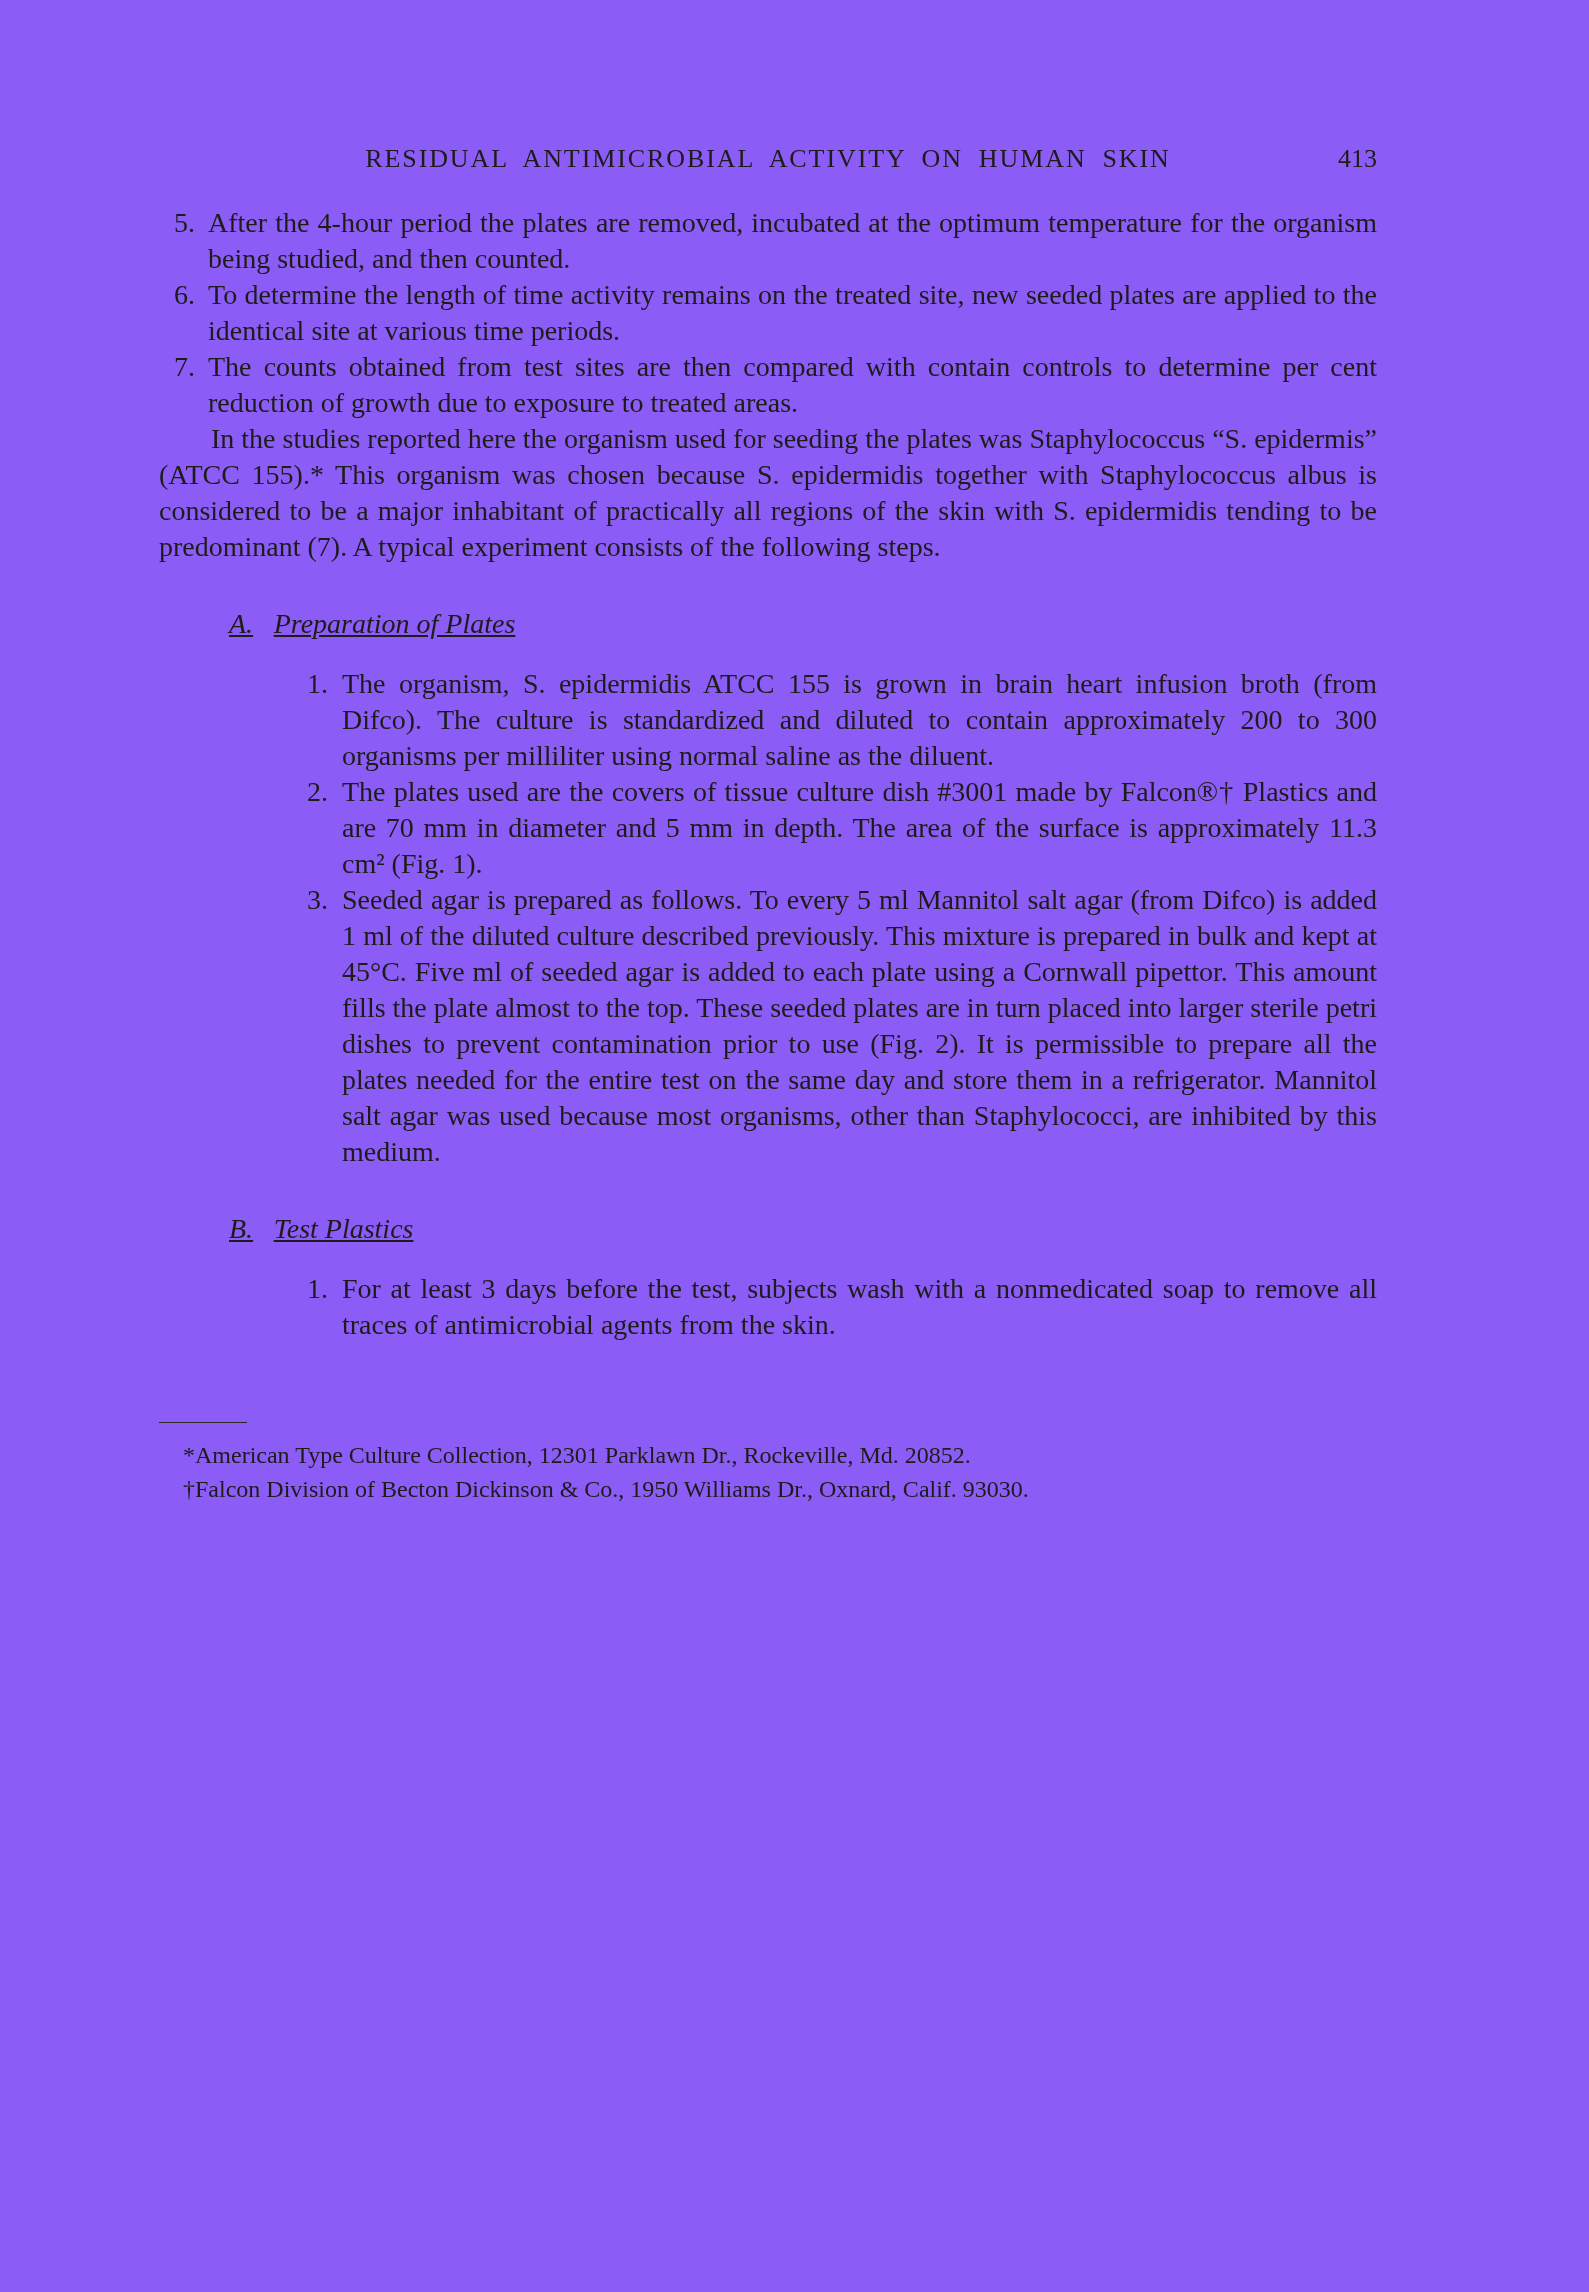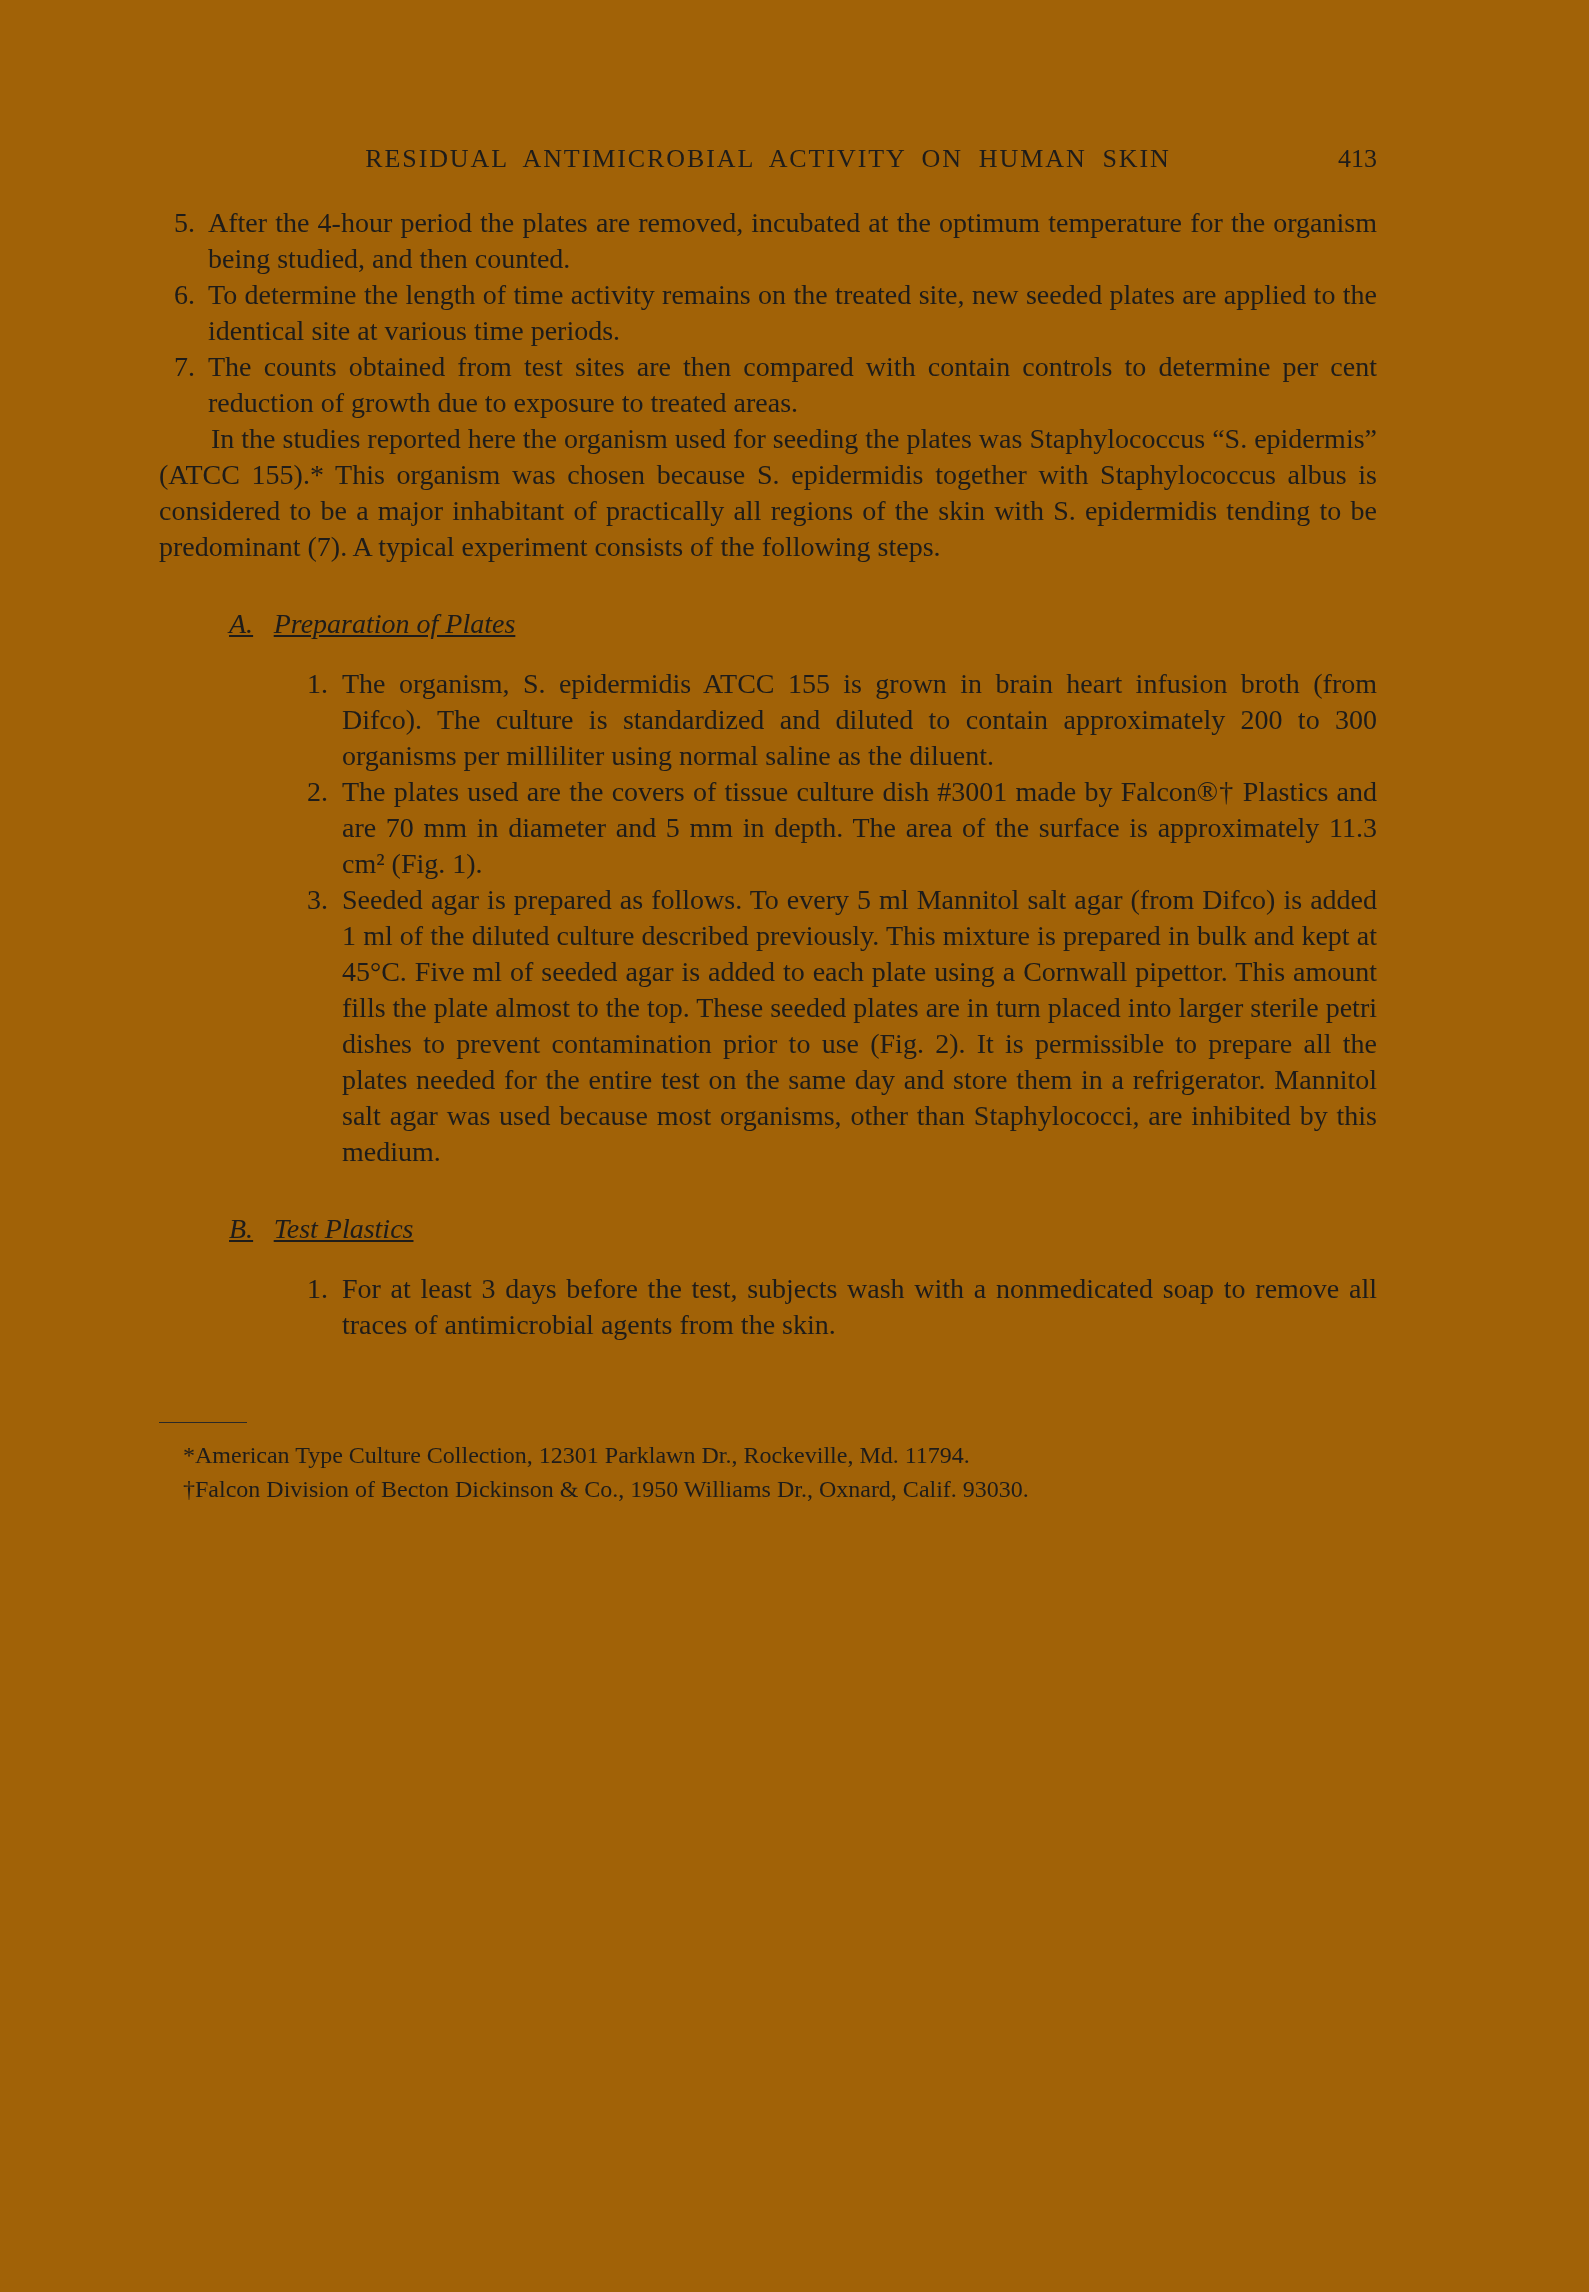--- a/index.html
+++ b/index.html
@@ -3,21 +3,21 @@
 <meta charset="utf-8">
 <style>
   html, body { margin: 0; padding: 0; }
   body { background: #e9e7e1; }
 
   .page {
     position: relative;
     width: 1589px;
     height: 2293px;
     margin: 0 auto;
-    background: #a16207;
+    background: #8b5cf6;
     color: #1e1c1a;
     font-family: "Liberation Serif", "DejaVu Serif", serif;
     font-size: 28px;
     line-height: 36px;
     box-sizing: border-box;
     padding: 141px 212px 0 159px;
   }
 
   
   .running-head {
@@ -148,18 +148,18 @@
   <div class="olist inner">
     <div class="li">
       <span class="num">1.</span>
       <span class="txt">For at least 3 days before the test, subjects wash with a nonmedicated soap to remove all traces of antimicrobial agents from the skin.</span>
     </div>
   </div>
 
   <div class="footnote-rule"></div>
 
   <div class="footnotes">
-    <p>*American Type Culture Collection, 12301 Parklawn Dr., Rockeville, Md. 11794.</p>
+    <p>*American Type Culture Collection, 12301 Parklawn Dr., Rockeville, Md. 20852.</p>
     <p>†Falcon Division of Becton Dickinson &amp; Co., 1950 Williams Dr., Oxnard, Calif. 93030.</p>
   </div>
 
 </div>
 
 
 </body></html>

